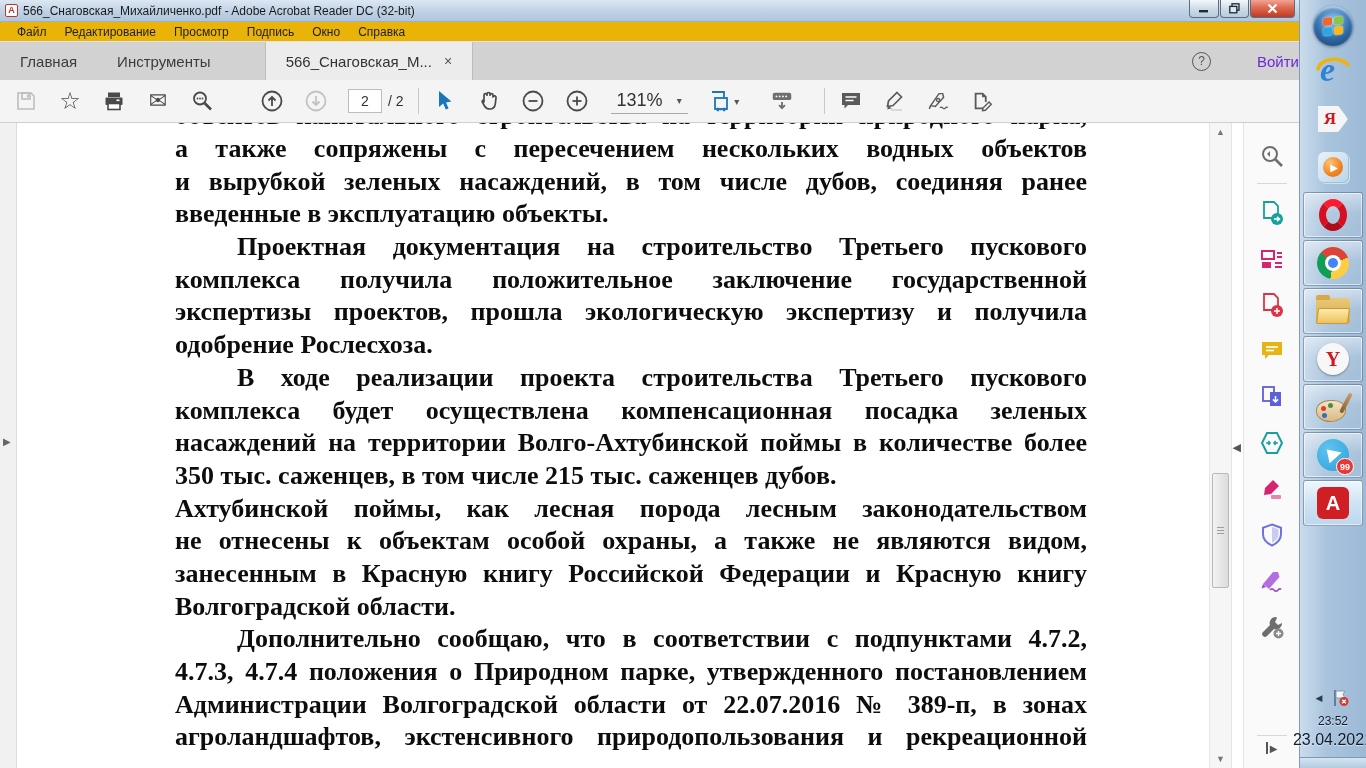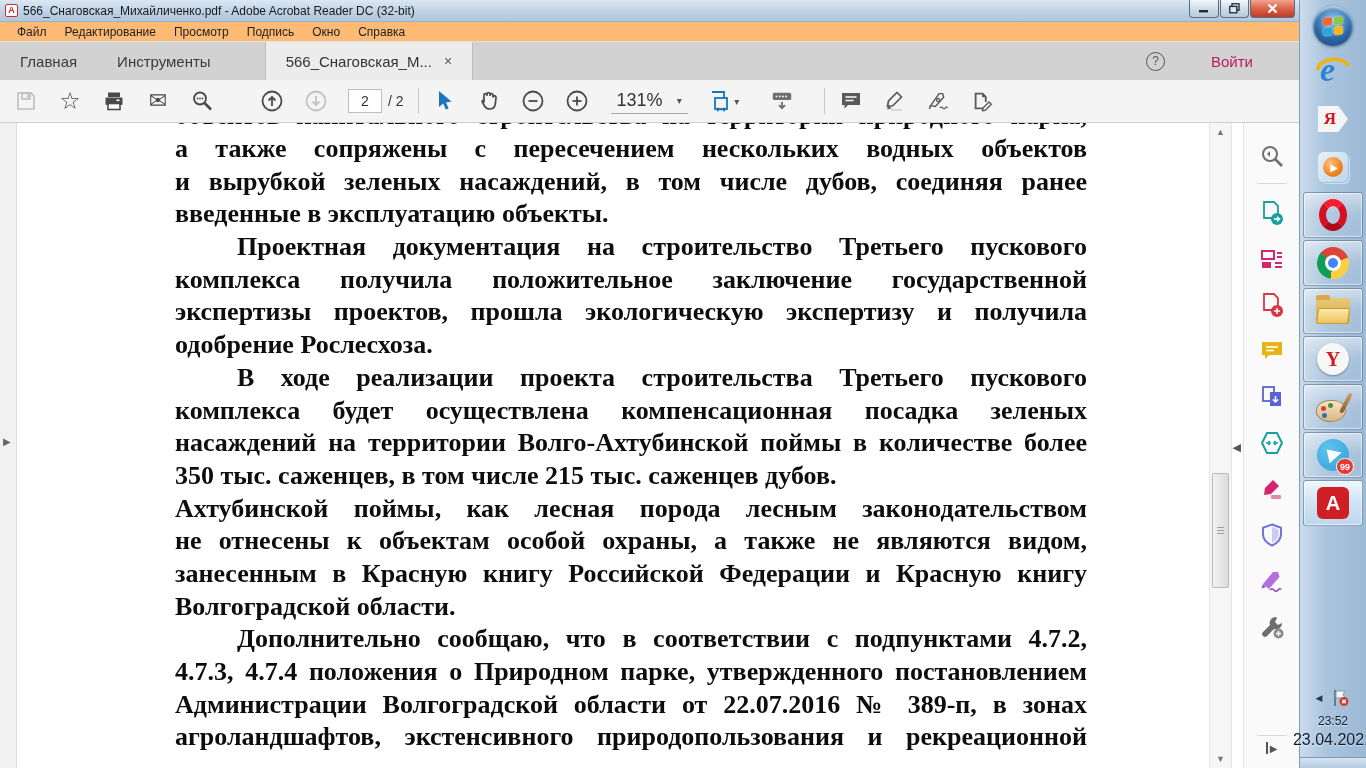--- a/index.html
+++ b/index.html
@@ -10,30 +10,30 @@
 
   .titlebar { height:22px; background:linear-gradient(#dce7f3,#bdd0e4 60%,#b0c6dc); display:flex; align-items:center; padding-left:5px; border-bottom:1px solid #98b1c8; position:relative; }
   .pdficon { width:13px; height:13px; background:#fff; border:1px solid #c9302c; border-radius:2px; color:#c9302c; font-size:9px; font-weight:bold; line-height:11px; text-align:center; margin-right:5px; }
   .title-text { font-size:12px; color:#1a1a1a; }
   .wincontrols { position:absolute; right:4px; top:0; display:flex; }
   .wc { height:18px; border:1px solid #5e6e7e; border-top:none; border-radius:0 0 4px 4px; background:linear-gradient(#f4f8fb,#cfdce8 50%,#b9cbdb); display:flex; align-items:center; justify-content:center; margin-left:1px; }
   .wc.min { width:30px; } .wc.restore { width:29px; }
   .wc.close { width:45px; background:linear-gradient(#f2a492,#dd6951 45%,#c03a22); }
   .wc svg { display:block; }
 
-  .menubar { height:20px; background:#fdba74; border-bottom:1px solid #e2e2e2; display:flex; align-items:center; padding-left:8px; }
+  .menubar { height:20px; background:#eab308; border-bottom:1px solid #e2e2e2; display:flex; align-items:center; padding-left:8px; }
   .menu-item { font-size:12px; color:#222; padding:0 9px; }
 
   .tabbar { height:38px; background:#d2d2d2; display:flex; align-items:stretch; }
   .tab { font-size:15px; color:#3c3c3c; display:flex; align-items:center; padding:0 20px; }
   .tab.doc { margin-left:34px; background:#ececec; border-left:1px solid #bdbdbd; border-right:1px solid #bdbdbd; color:#333; }
   .tab-close { margin-left:12px; font-size:14px; color:#555; }
   .tabbar-right { margin-left:auto; display:flex; align-items:center; }
   .help-circle { width:19px; height:19px; border:1.5px solid #555; border-radius:50%; font-size:12px; color:#555; display:flex; align-items:center; justify-content:center; margin-right:46px; }
-  .signin { font-size:15px; color:#be185d; margin-right:46px; }
+  .signin { font-size:15px; color:#6d28d9; }
 
   .toolbar { height:43px; background:#f4f4f4; border-bottom:1px solid #cfcfcf; display:flex; align-items:center; padding-left:14px; }
   .tbtn { width:24px; height:26px; display:flex; align-items:center; justify-content:center; margin-right:20px; }
   .tbtn svg { display:block; }
   .glyph { font-size:22px; color:#4a4a4a; line-height:1; }
   .sep { width:1px; height:26px; background:#c8c8c8; margin:0 14px 0 4px; }
   .page-box { width:34px; height:24px; border:1px solid #bdbdbd; background:#fff; font-size:14px; color:#333; text-align:center; margin-right:6px; }
   .page-total { font-size:14px; color:#333; margin-right:10px; }
   .zoom-box { display:flex; align-items:center; border-bottom:1px solid #a8a8a8; height:26px; padding:0 6px; margin:0 18px 0 2px; }
   .zoom-val { font-size:18px; color:#333; margin-right:14px; }

